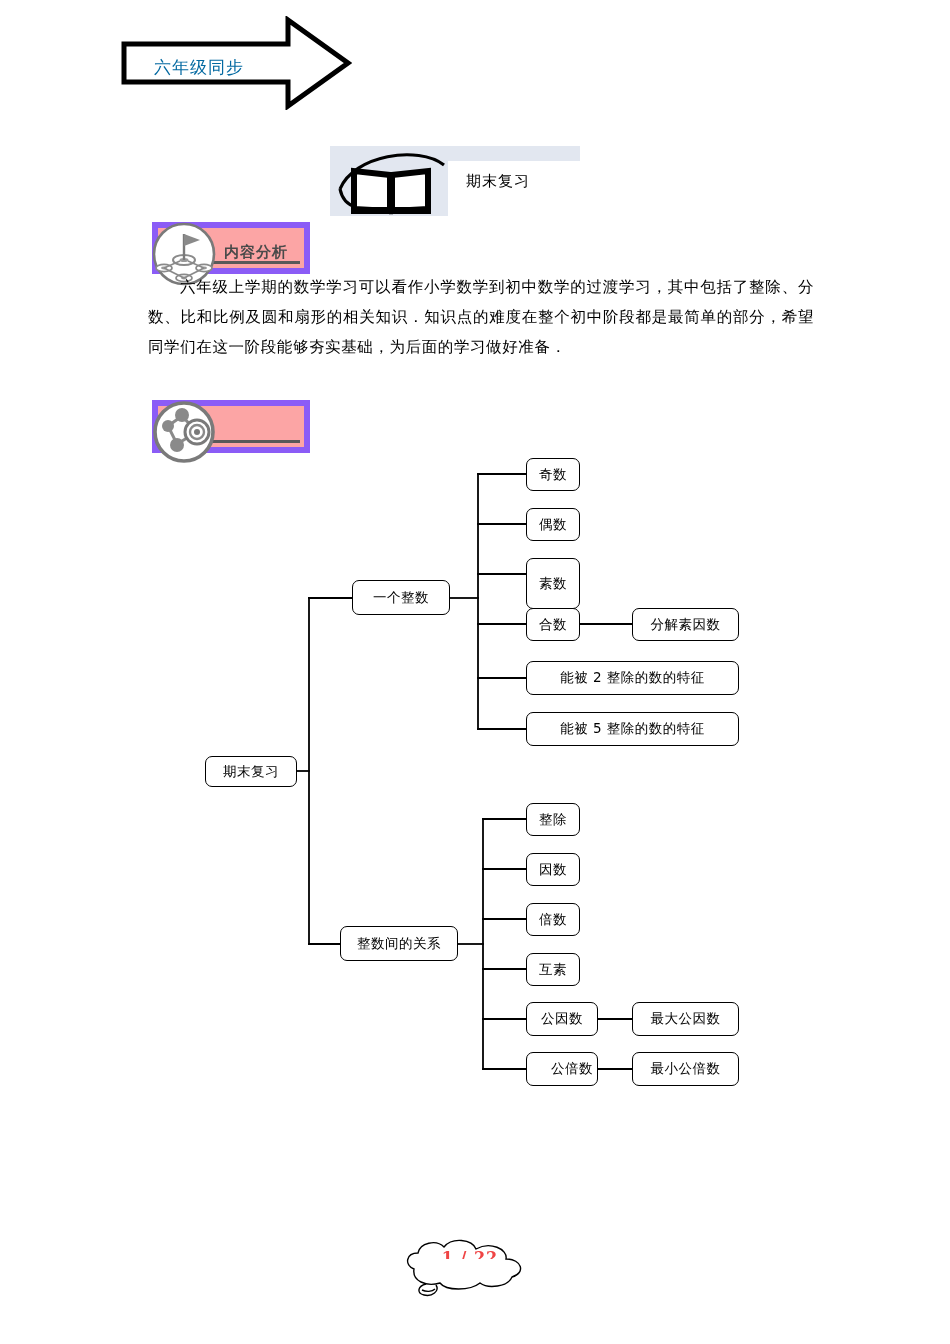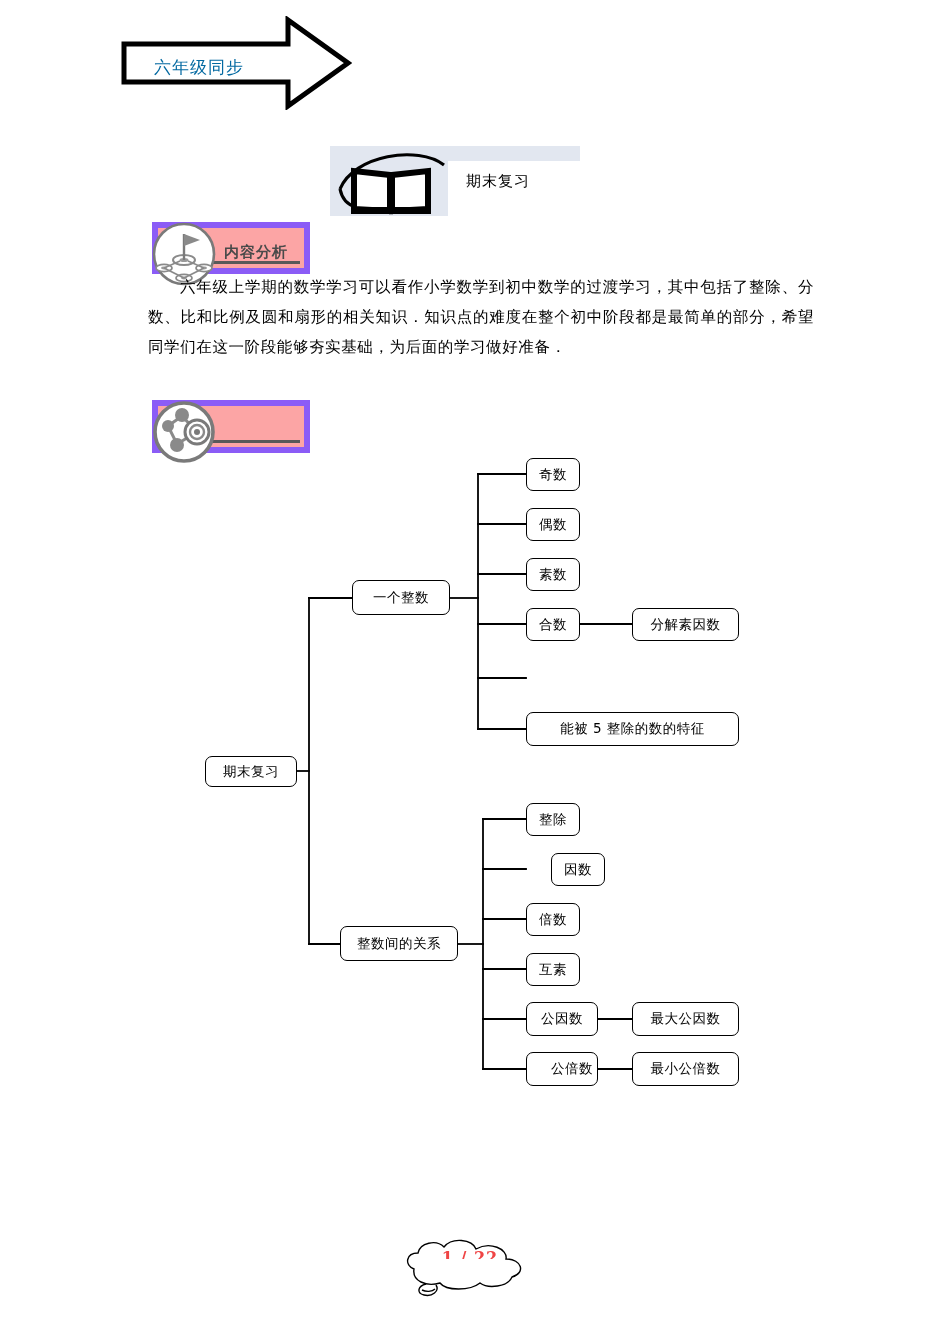--- a/index.html
+++ b/index.html
@@ -289,29 +289,30 @@
       <line x1="598" y1="1069" x2="632" y2="1069"></line>
     </g>
   </svg>
 
   <div class="node" style="left:205px; top:756px; width:92px; height:31px;">期末复习</div>
 
   <div class="node" style="left:352px; top:580px; width:98px; height:35px;">一个整数</div>
 
   <div class="node" style="left:526px; top:458px; width:54px; height:33px;">奇数</div>
   <div class="node" style="left:526px; top:508px; width:54px; height:33px;">偶数</div>
-  <div class="node" style="left:526px; top:558px; width:54px; height:33px;">素数</div>
+  <div class="node" style="left:526px; top:558px; width:54px; height:51px;">素数</div>
   <div class="node" style="left:526px; top:608px; width:54px; height:33px;">合数</div>
   <div class="node" style="left:632px; top:608px; width:107px; height:33px;">分解素因数</div>
+  <div class="node" style="left:526px; top:661px; width:213px; height:34px;">能被 2 整除的数的特征</div>
   <div class="node" style="left:526px; top:712px; width:213px; height:34px;">能被 5 整除的数的特征</div>
 
   <div class="node" style="left:340px; top:926px; width:118px; height:35px;">整数间的关系</div>
 
   <div class="node" style="left:526px; top:803px; width:54px; height:33px;">整除</div>
-  <div class="node" style="left:526px; top:853px; width:54px; height:33px;margin-left:25px;">因数</div>
+  <div class="node" style="left:526px; top:853px; width:54px; height:33px;">因数</div>
   <div class="node" style="left:526px; top:903px; width:54px; height:33px;">倍数</div>
   <div class="node" style="left:526px; top:953px; width:54px; height:33px;">互素</div>
   <div class="node" style="left:526px; top:1002px; width:72px; height:34px;">公因数</div>
   <div class="node" style="left:632px; top:1002px; width:107px; height:34px;">最大公因数</div>
   <div class="node" style="left:526px; top:1052px; width:72px; height:34px;padding-left:20px;">公倍数</div>
   <div class="node" style="left:632px; top:1052px; width:107px; height:34px;">最小公倍数</div>
 
   <svg id="footer-cloud" viewBox="0 0 150 70">
     <g fill="none" stroke="#000" stroke-width="1.4">
       <path d="M22 34 C 12 30, 14 18, 26 18 C 28 8, 44 4, 52 12

